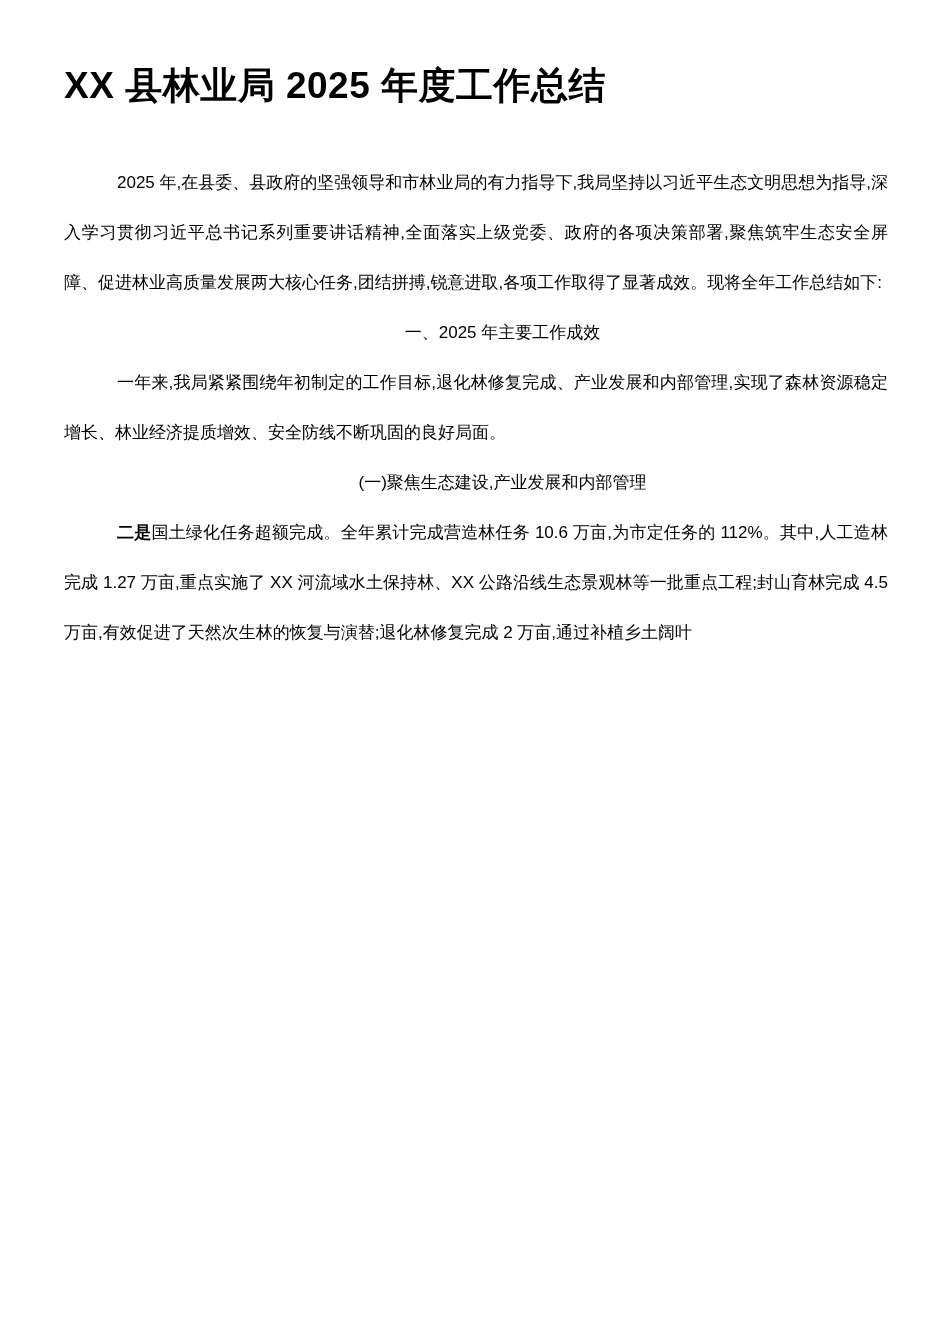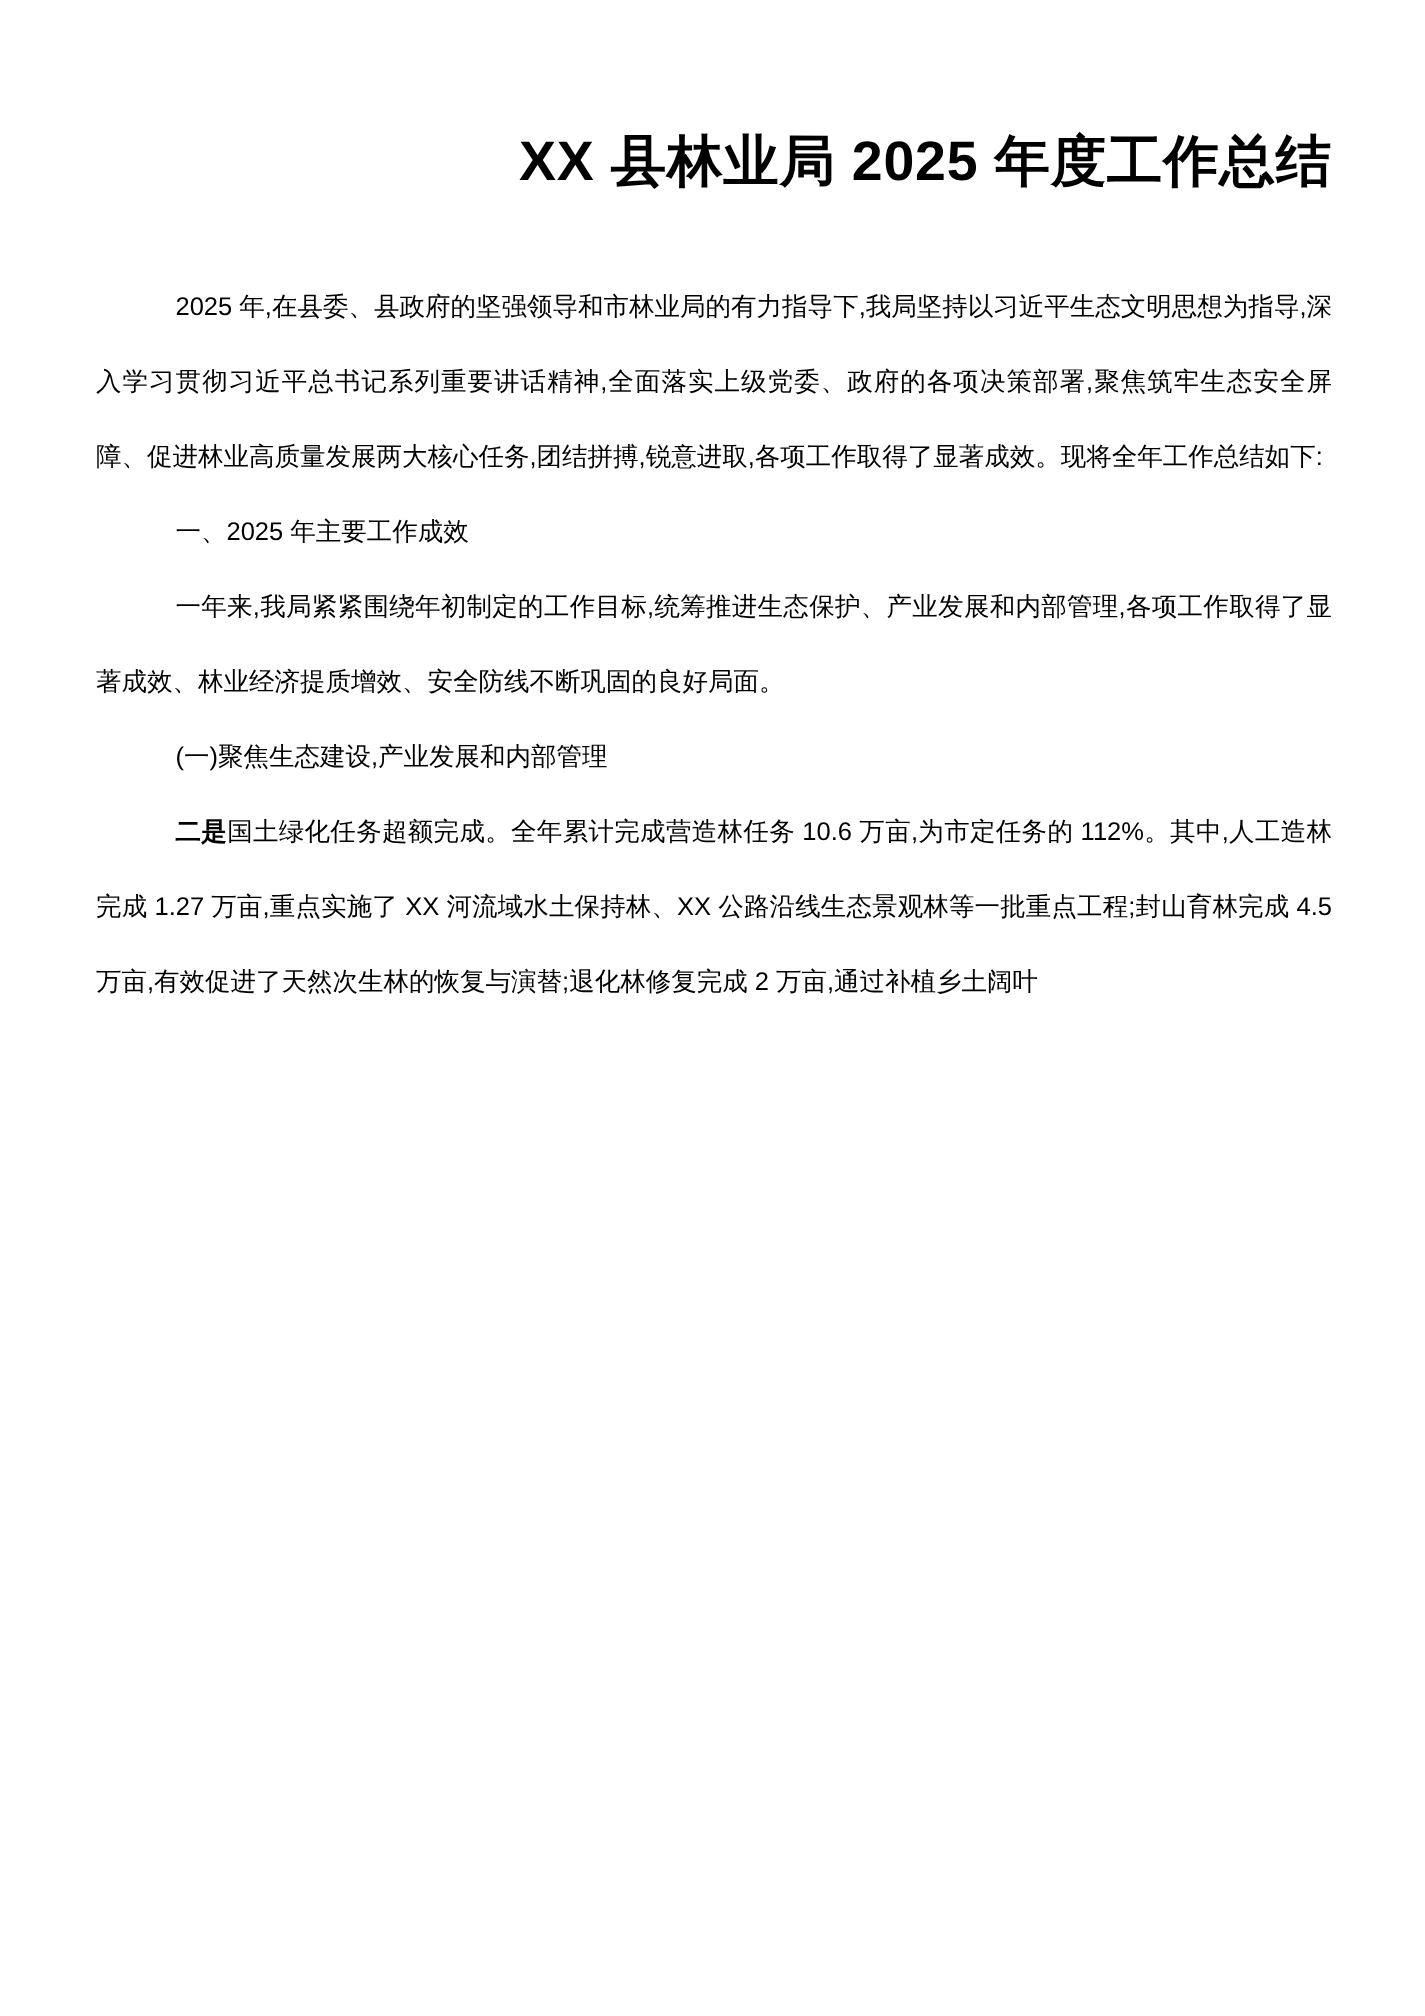--- a/index.html
+++ b/index.html
@@ -22,25 +22,25 @@
   }
   .doc-body {
     position: absolute;
     left: 64px;
     top: 0;
     width: 824px;
   }
   .doc-title {
     font-size: 37px;
     font-weight: bold;
-    text-align: right;
+    text-align: left;
     letter-spacing: 0.5px;
     line-height: 1.3;
     margin: 0;
-    padding-top: 84px;
+    padding-top: 62px;
     padding-bottom: 0;
     color: #000000;
   }
   .spacer-after-title {
     height: 48px;
   }
   p.para {
     font-size: 17px;
     line-height: 50px;
     margin: 0;
@@ -49,21 +49,21 @@
     text-justify: inter-ideograph;
     text-indent: 53px;
     color: #000000;
     word-break: break-all;
     letter-spacing: 0px;
   }
   p.para.heading-num {
     text-indent: 53px;
   }
   p.para.nojustify {
-    text-align: left;
+    text-align: center;
   }
   b.lead {
     font-weight: bold;
   }
   .doc-page-wrap {
     width: 950px;
     margin: 0 auto;
   }
 </style>
 </head>
@@ -75,21 +75,21 @@
   <div class="doc-body">
 
     <h1 class="doc-title">XX 县林业局 2025 年度工作总结</h1>
 
     <div class="spacer-after-title"></div>
 
     <p class="para">2025 年,在县委、县政府的坚强领导和市林业局的有力指导下,我局坚持以习近平生态文明思想为指导,深入学习贯彻习近平总书记系列重要讲话精神,全面落实上级党委、政府的各项决策部署,聚焦筑牢生态安全屏障、促进林业高质量发展两大核心任务,团结拼搏,锐意进取,各项工作取得了显著成效。现将全年工作总结如下:</p>
 
     <p class="para heading-num nojustify">一、2025 年主要工作成效</p>
 
-    <p class="para">一年来,我局紧紧围绕年初制定的工作目标,统筹推进生态保护、产业发展和内部管理,各项工作取得了显著成效、林业经济提质增效、安全防线不断巩固的良好局面。</p>
+    <p class="para">一年来,我局紧紧围绕年初制定的工作目标,退化林修复完成、产业发展和内部管理,实现了森林资源稳定增长、林业经济提质增效、安全防线不断巩固的良好局面。</p>
 
     <p class="para nojustify">(一)聚焦生态建设,产业发展和内部管理</p>
 
 
 
     <p class="para"><b class="lead">二是</b><span>国土绿化任务超额完成。全年累计完成营造林任务 10.6 万亩,为市定任务的 112%。其中,人工造林完成 1.27 万亩,重点实施了 XX 河流域水土保持林、XX 公路沿线生态景观林等一批重点工程;封山育林完成 4.5 万亩,有效促进了天然次生林的恢复与演替;退化林修复完成 2 万亩,通过补植乡土阔叶</span></p>
 
   </div>
 
 </div>

